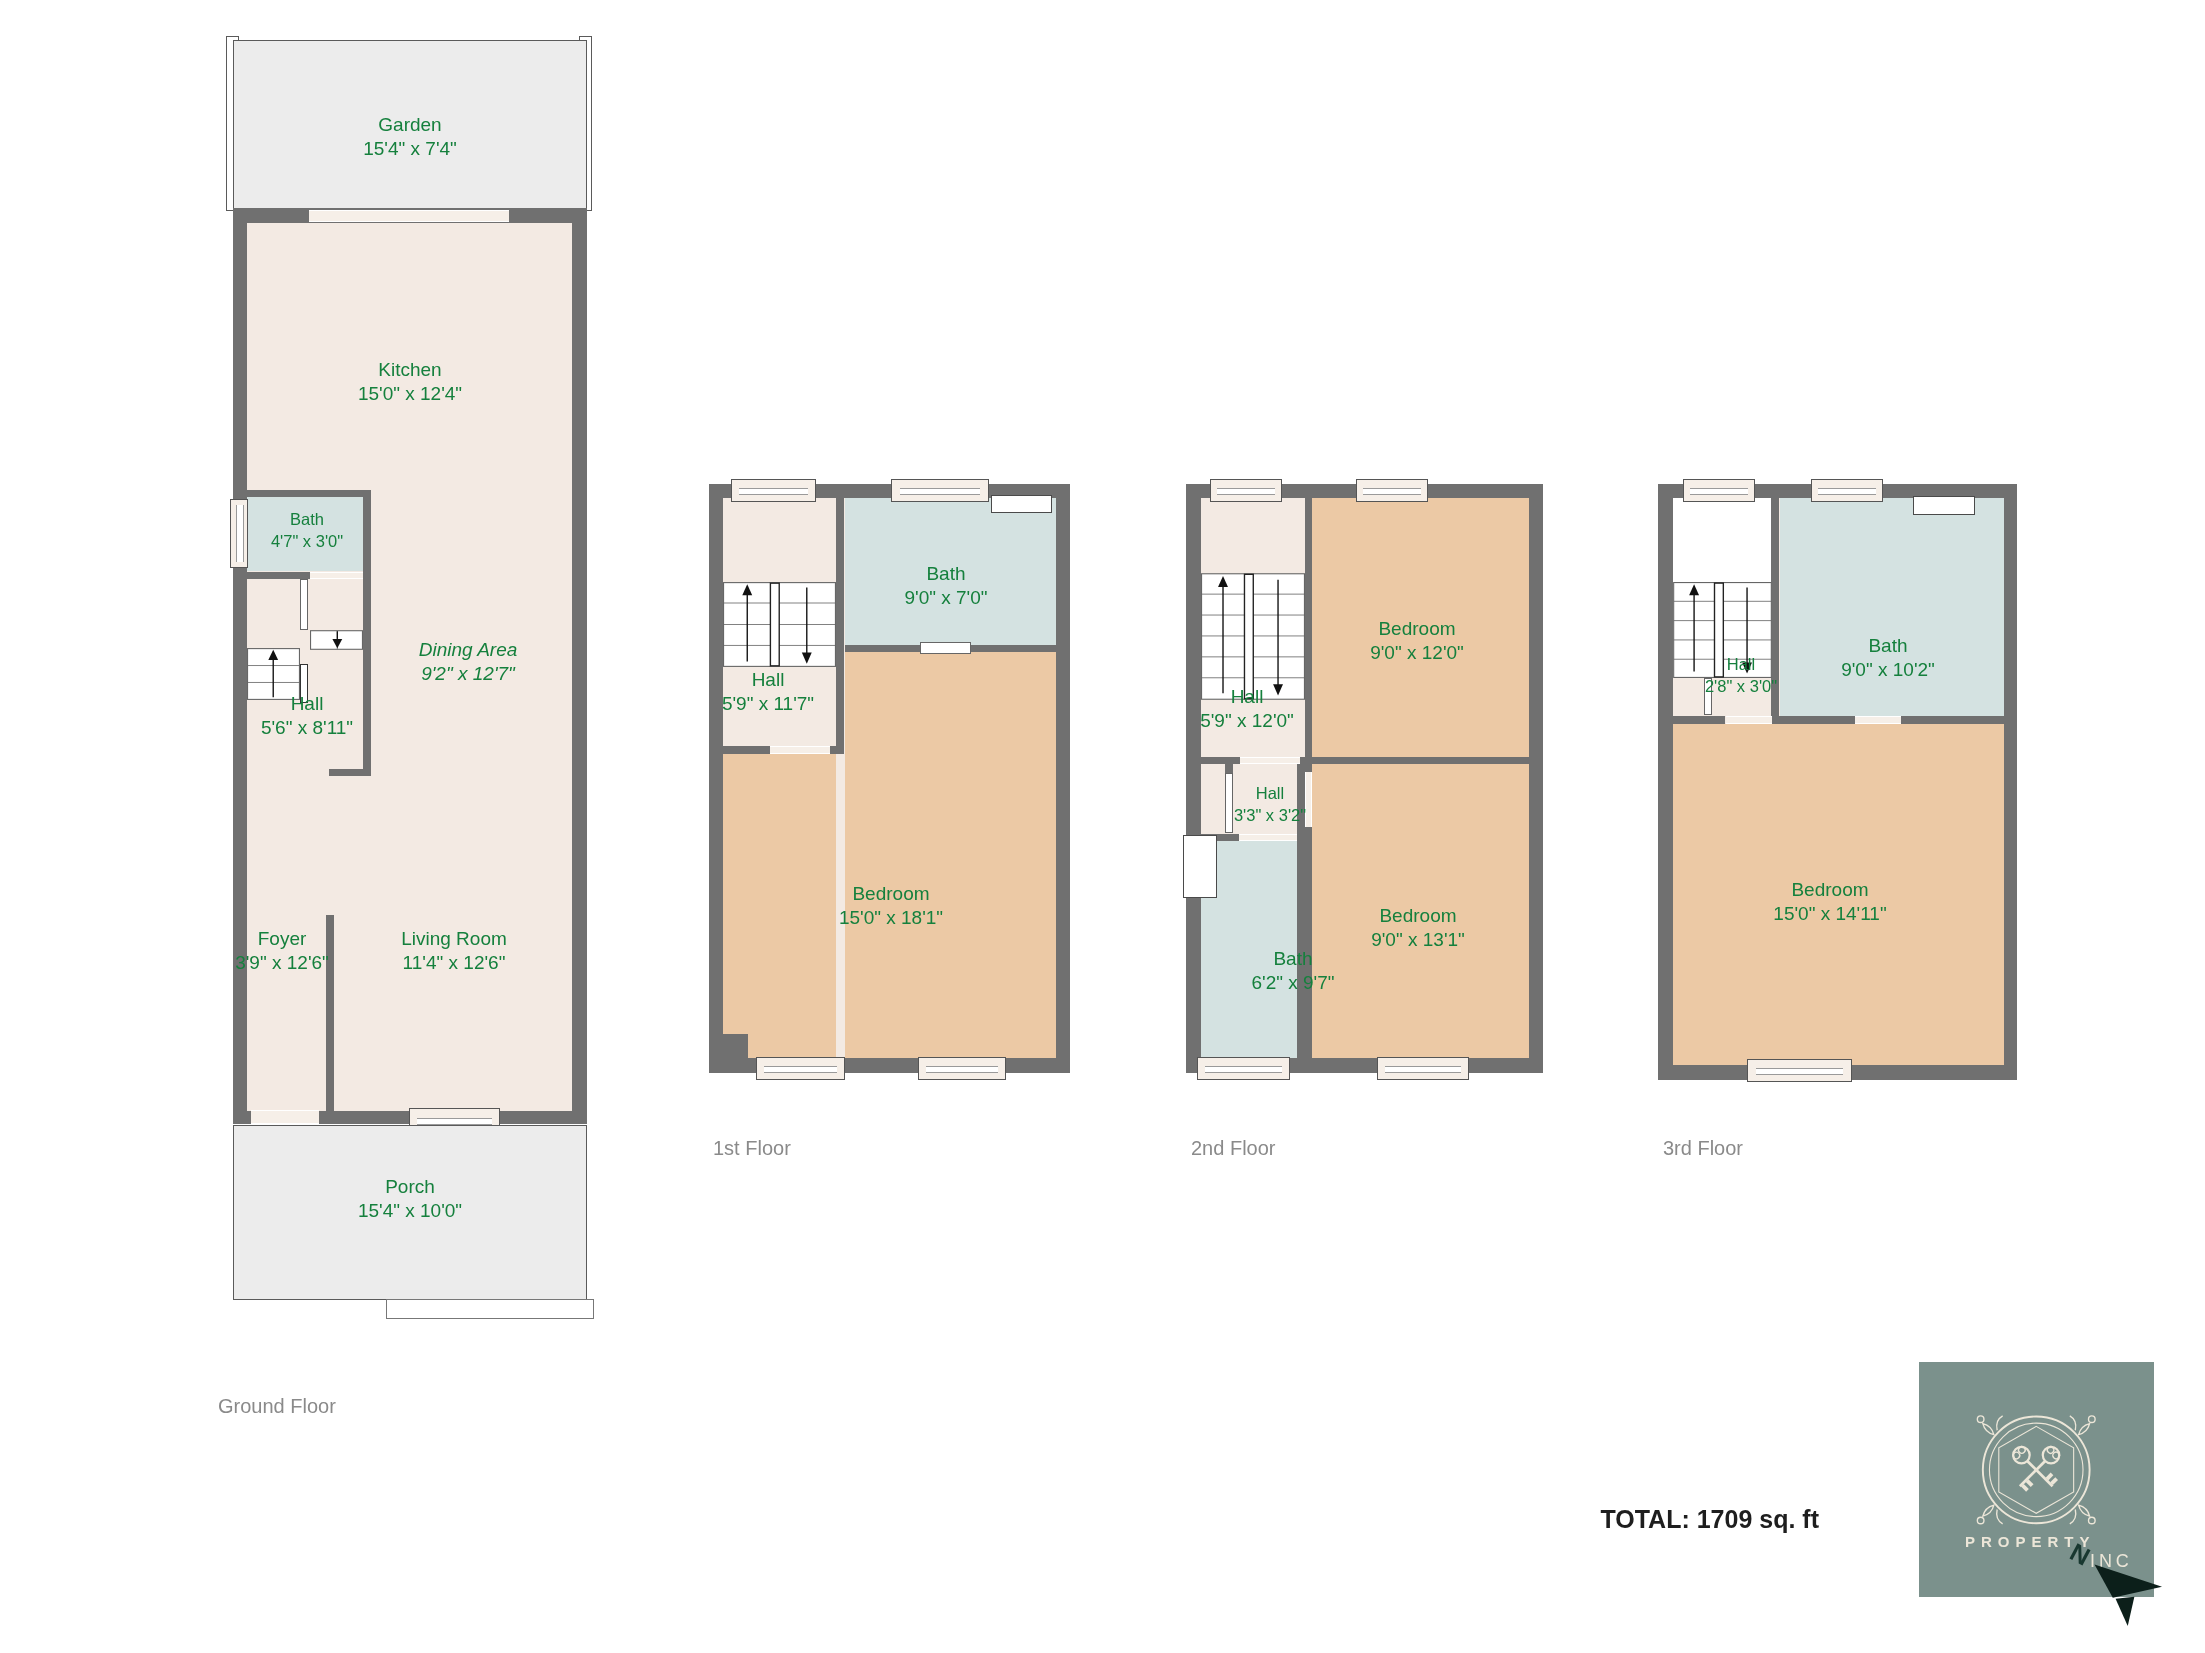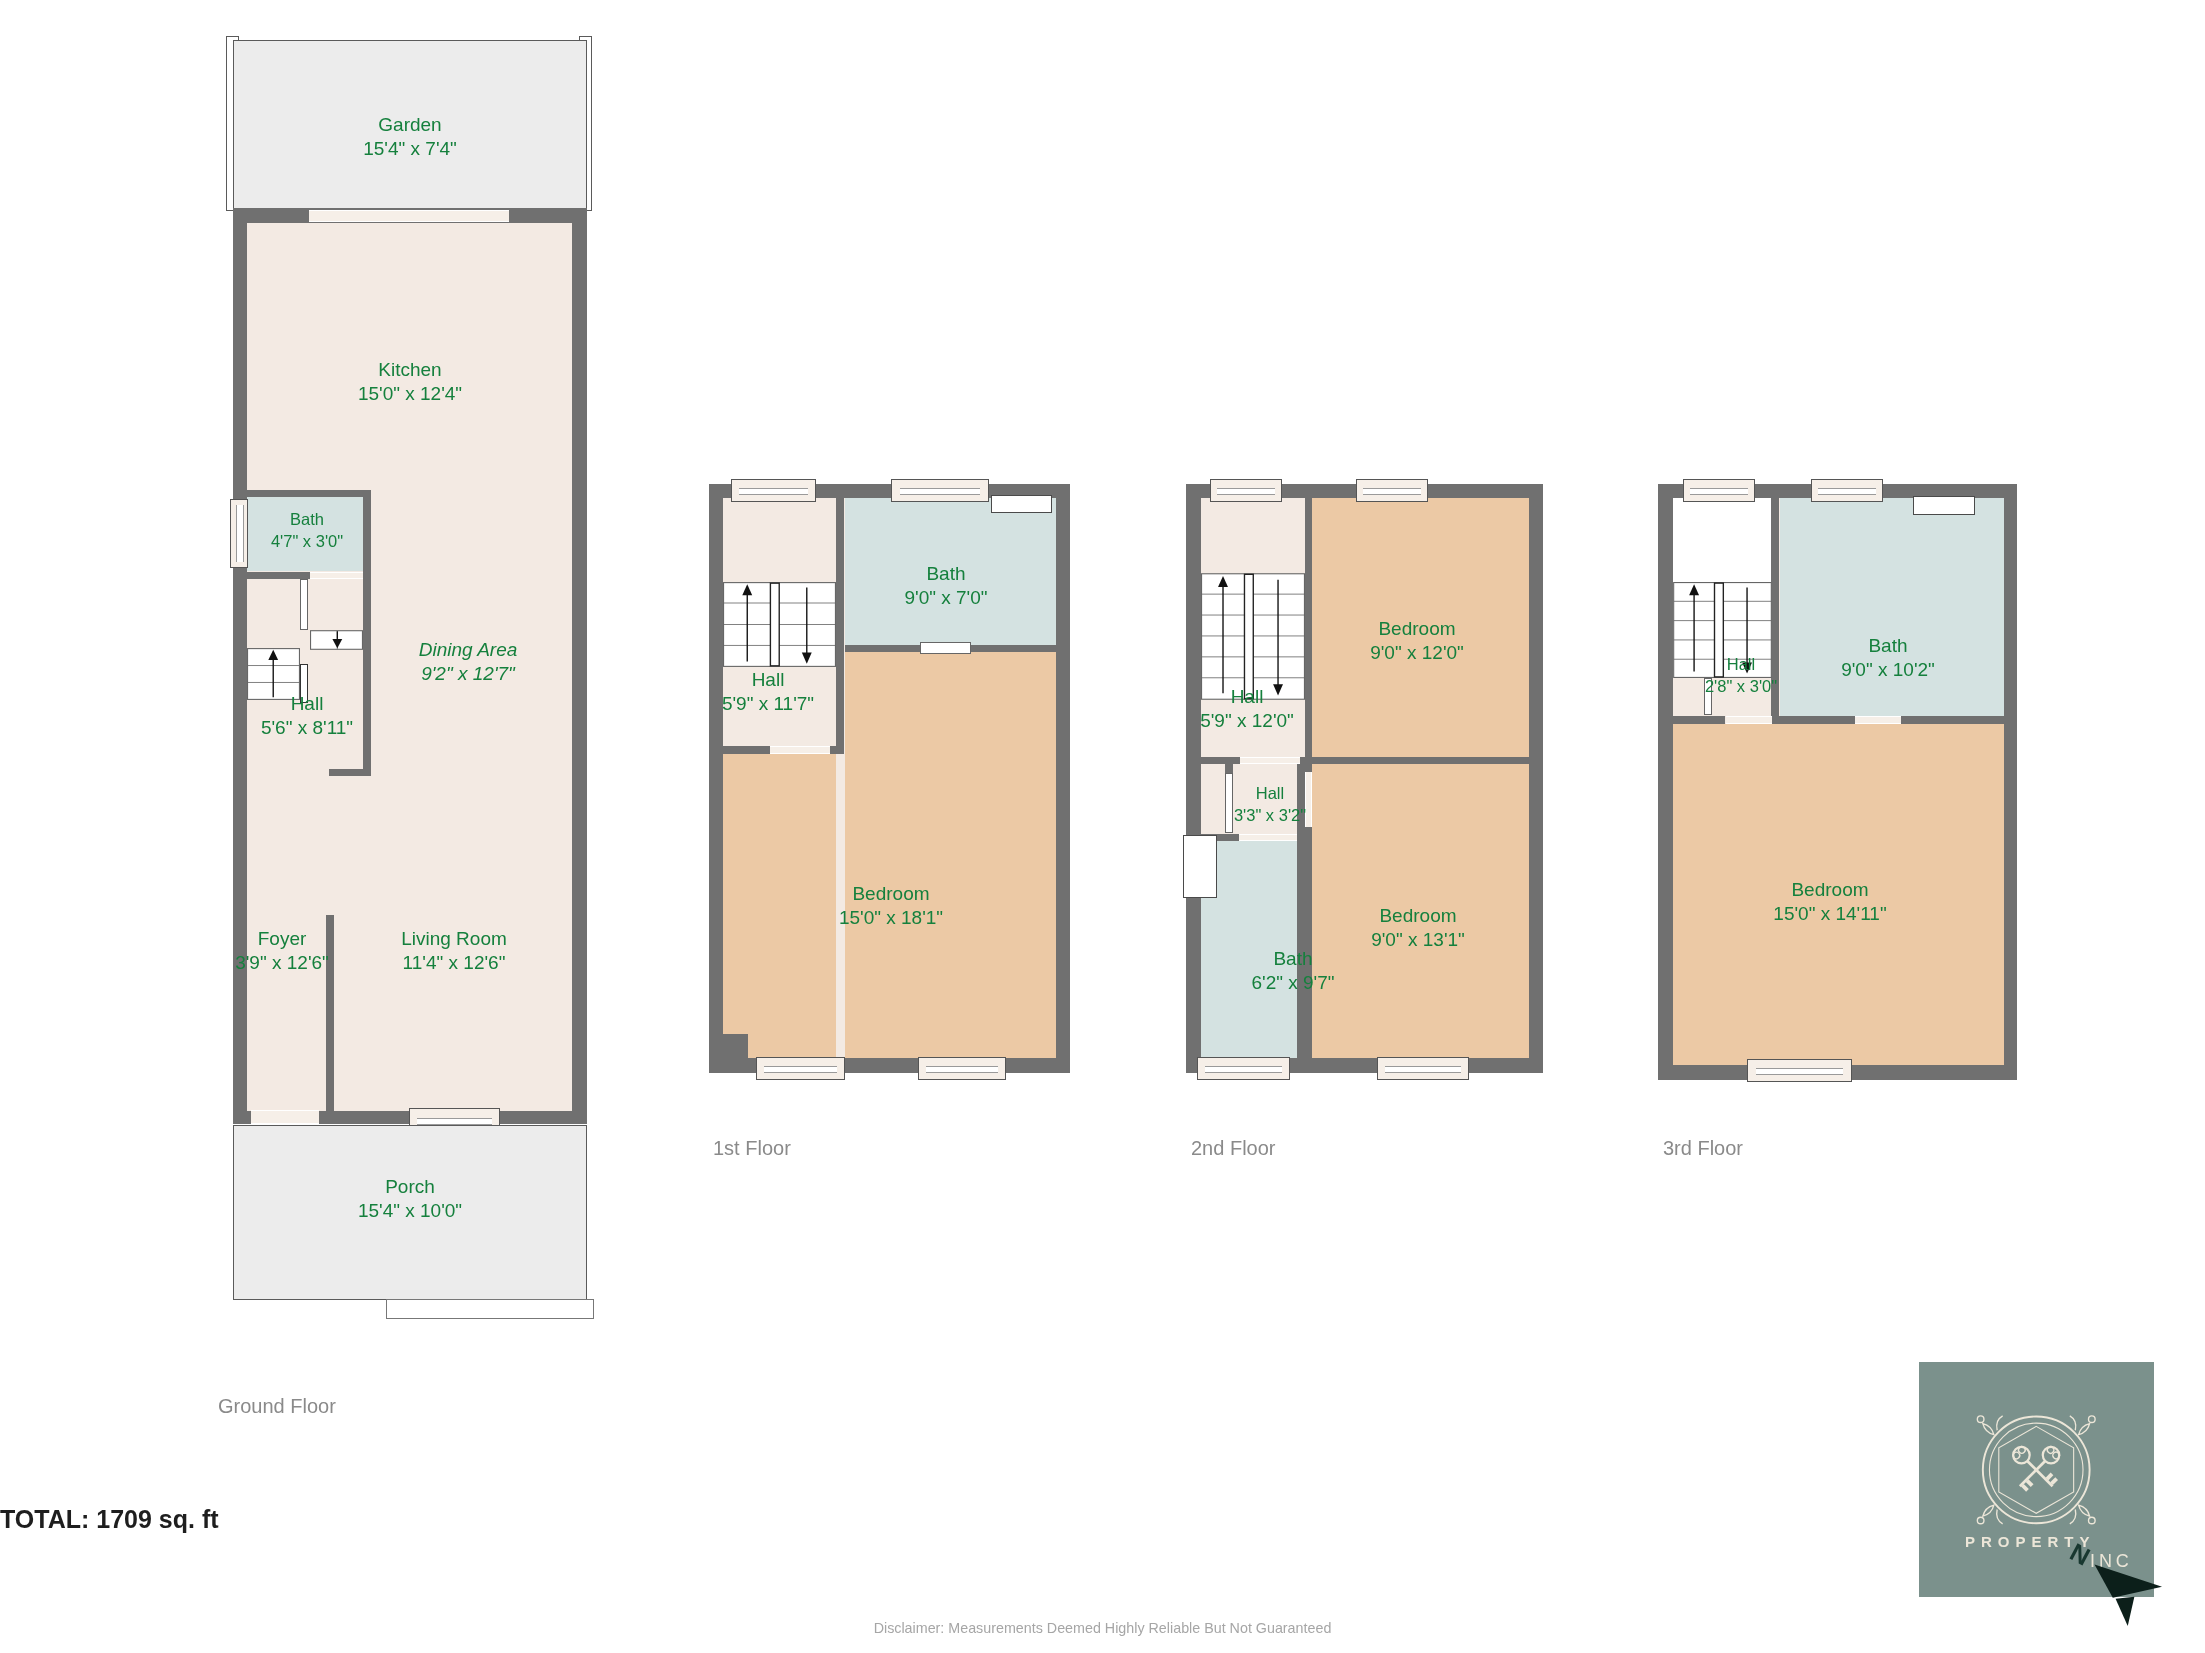--- a/index.html
+++ b/index.html
@@ -22,21 +22,21 @@
   .win::before{content:"";position:absolute;left:8%;right:8%;top:50%;margin-top:-2.8px;height:5.5px;
                background:#fff;border-top:1.1px solid #9a9a9a;border-bottom:1.1px solid #9a9a9a;}
   .winv{position:absolute;background:#f6efe8;border:1.1px solid #555;box-sizing:border-box;}
   .winv::before{content:"";position:absolute;top:8%;bottom:8%;left:50%;margin-left:-2.8px;width:5.5px;
                background:#fff;border-left:1.1px solid #9a9a9a;border-right:1.1px solid #9a9a9a;}
   .room-label{position:absolute;transform:translateX(-50%);text-align:center;color:#15803d;
               font-size:19px;line-height:24px;white-space:nowrap;}
   .room-label.small{font-size:16.5px;line-height:22px;}
   .floor-caption{position:absolute;color:#8a8a8a;font-size:20px;white-space:nowrap;}
   .divider{position:absolute;background:#fff;border:1.1px solid #333;box-sizing:border-box;}
-  .summary{position:absolute;left:0;width:1809px;text-align:left;color:#1e1e1e;}
+  .summary{position:absolute;left:10px;width:1809px;text-align:right;color:#1e1e1e;}
   .summary .total{font-size:25px;font-weight:bold;}
   .summary .line{font-size:23px;}
   .disclaimer{position:absolute;left:0;width:2205px;text-align:center;color:#a6a6a6;font-size:14.3px;}
   .logo{position:absolute;left:1919px;top:1362px;width:235px;height:235px;background:#7b918c;}
   .brand{position:absolute;left:46px;top:171px;color:#ece6d8;font-size:15px;font-weight:700;
          letter-spacing:6px;white-space:nowrap;}
   .brand-n{position:absolute;left:152px;top:178px;color:#183830;font-size:25px;font-weight:700;
            transform:rotate(28deg);}
   .brand-inc{position:absolute;left:171px;top:189px;color:#ece6d8;font-size:18px;font-weight:300;
              letter-spacing:3.9px;white-space:nowrap;}
@@ -264,21 +264,20 @@
     <div class="room-label" style="left:1830px;top:878px;">
       <div>Bedroom</div>
         <div>15'0" x 14'11"</div>
       </div>
     <div class="floor-caption" style="left:1663px;top:1137px;">3rd Floor</div>
   </div>
 
   <div class="summary" style="top:1505px;">
     <div class="total">TOTAL: 1709 sq. ft</div>
   </div>
-  <div class="disclaimer" style="top:1620px;">Disclaimer: Measurements Deemed Highly Reliable But Not Guaranteed</div>
 
   <div class="logo">
     <svg style="left:0;top:0;" width="235" height="235" viewBox="0 0 427 427">
       <g fill="none" stroke="#ece6d8">
         <circle cx="213" cy="196" r="97" stroke-width="3.5"></circle>
         <circle cx="213" cy="196" r="85" stroke-width="2"></circle>
         <polygon points="213,117 281,156 281,236 213,275 145,236 145,156" stroke-width="2"></polygon>
 
         <g transform="translate(213,196) rotate(45)">
           <circle cx="0" cy="-38" r="15" stroke-width="4"></circle>

